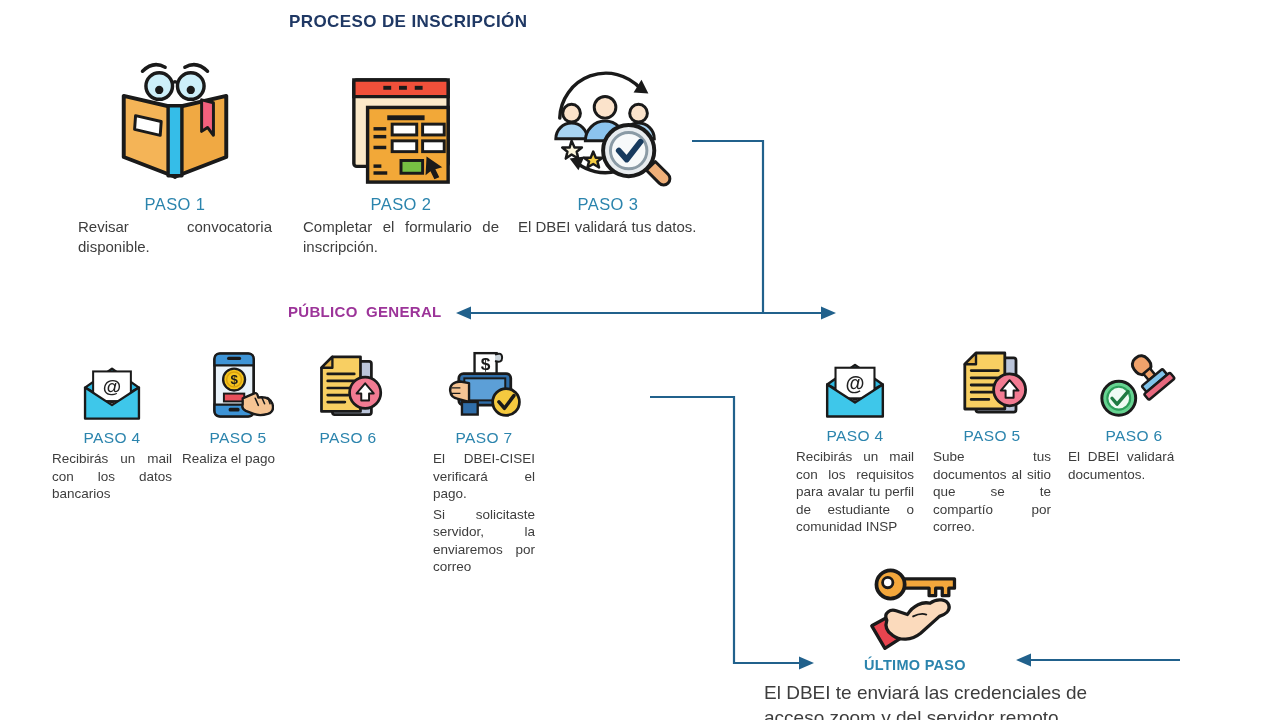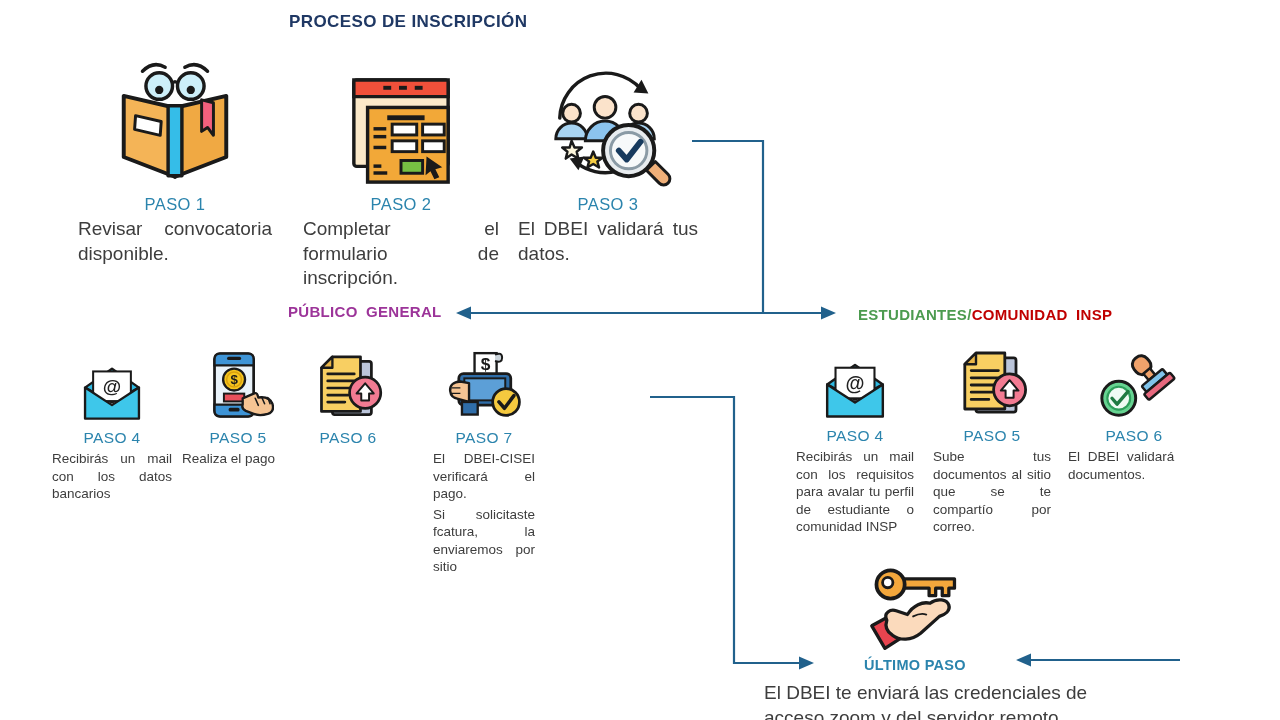--- a/index.html
+++ b/index.html
@@ -15,21 +15,21 @@
   html,body{background:#fff;}
   body{font-family:"Liberation Sans","DejaVu Sans",sans-serif;color:var(--body);}
   .canvas{position:relative;width:1180px;height:720px;background:#fff;overflow:hidden;}
   .page-title{position:absolute;left:289px;top:12px;font-size:17px;font-weight:bold;color:var(--navy);letter-spacing:.4px;white-space:nowrap;}
   .step{position:absolute;display:flex;flex-direction:column;align-items:center;}
   .icon-zone{width:100%;display:flex;align-items:flex-end;justify-content:center;}
   .step-label{font-weight:normal;color:var(--stepblue);letter-spacing:.4px;margin-top:5px;white-space:nowrap;}
   .step-text{width:100%;text-align:justify;color:var(--body);line-height:1.3;margin-top:3px;}
   .top .icon-zone{height:142px;}
   .top .step-label{font-size:16.5px;}
-  .top .step-text{font-size:19px;}
+  .top .step-text{font-size:15px;}
   .branch .icon-zone{height:84px;}
   .branch .step-label{font-size:15.5px;}
   .branch .step-text{font-size:13.5px;}
   .branch-title{position:absolute;font-size:15px;font-weight:bold;letter-spacing:.3px;word-spacing:4px;white-space:nowrap;}
   .branch-title .g{color:var(--green);}
   .branch-title .r{color:var(--red);}
   .final-label{position:absolute;left:845px;top:657px;width:140px;text-align:center;font-size:14.5px;font-weight:bold;color:var(--stepblue);letter-spacing:.3px;}
   .final-text{position:absolute;left:764px;top:680px;width:334px;font-size:19px;line-height:1.32;color:var(--body);}
   .arrows{position:absolute;left:0;top:0;pointer-events:none;}
   .hidden-defs{position:absolute;width:0;height:0;overflow:hidden;}
@@ -216,23 +216,20 @@
     <div class="icon-zone">
         <svg width="128" height="128" viewBox="0 0 130 130">
           <use href="#sym-review"></use>
         </svg>
       </div>
     <div class="step-label">PASO 3</div>
     <div class="step-text">El DBEI validará tus datos.</div>
   </div>
 
   <div class="branch-title" style="left:288px;top:303px;color:var(--purple);">PÚBLICO GENERAL</div>
-  <div class="branch-title" style="left:858px;top:306px;">
-    <span class="g">ESTUDIANTES/</span><span class="r">COMUNIDAD INSP</span>
-  </div>
 
   <div class="step branch" style="left:52px;top:340px;width:120px;">
     <div class="icon-zone">
         <svg width="68" height="62" viewBox="0 0 100 92">
           <use href="#sym-mail"></use>
         </svg>
       </div>
     <div class="step-label">PASO 4</div>
     <div class="step-text">Recibirás un mail con los datos bancarios</div>
   </div>
@@ -254,21 +251,21 @@
     <div class="step-label">PASO 6</div>
   </div>
   <div class="step branch" style="left:433px;top:340px;width:102px;">
     <div class="icon-zone">
         <svg width="82" height="74" viewBox="0 0 104 94">
           <use href="#sym-tablet"></use>
         </svg>
       </div>
     <div class="step-label">PASO 7</div>
     <div class="step-text">El DBEI-CISEI verificará el pago.</div>
-    <div class="step-text">Si solicitaste fcatura, la enviaremos por sitio</div>
+    <div class="step-text">Si solicitaste servidor, la enviaremos por correo</div>
   </div>
 
   <div class="step branch" style="left:796px;top:338px;width:118px;">
     <div class="icon-zone">
         <svg width="70" height="64" viewBox="0 0 100 92">
           <use href="#sym-mail"></use>
         </svg>
       </div>
     <div class="step-label">PASO 4</div>
     <div class="step-text">Recibirás un mail con los requisitos para avalar tu perfil de estudiante o comunidad INSP</div>

